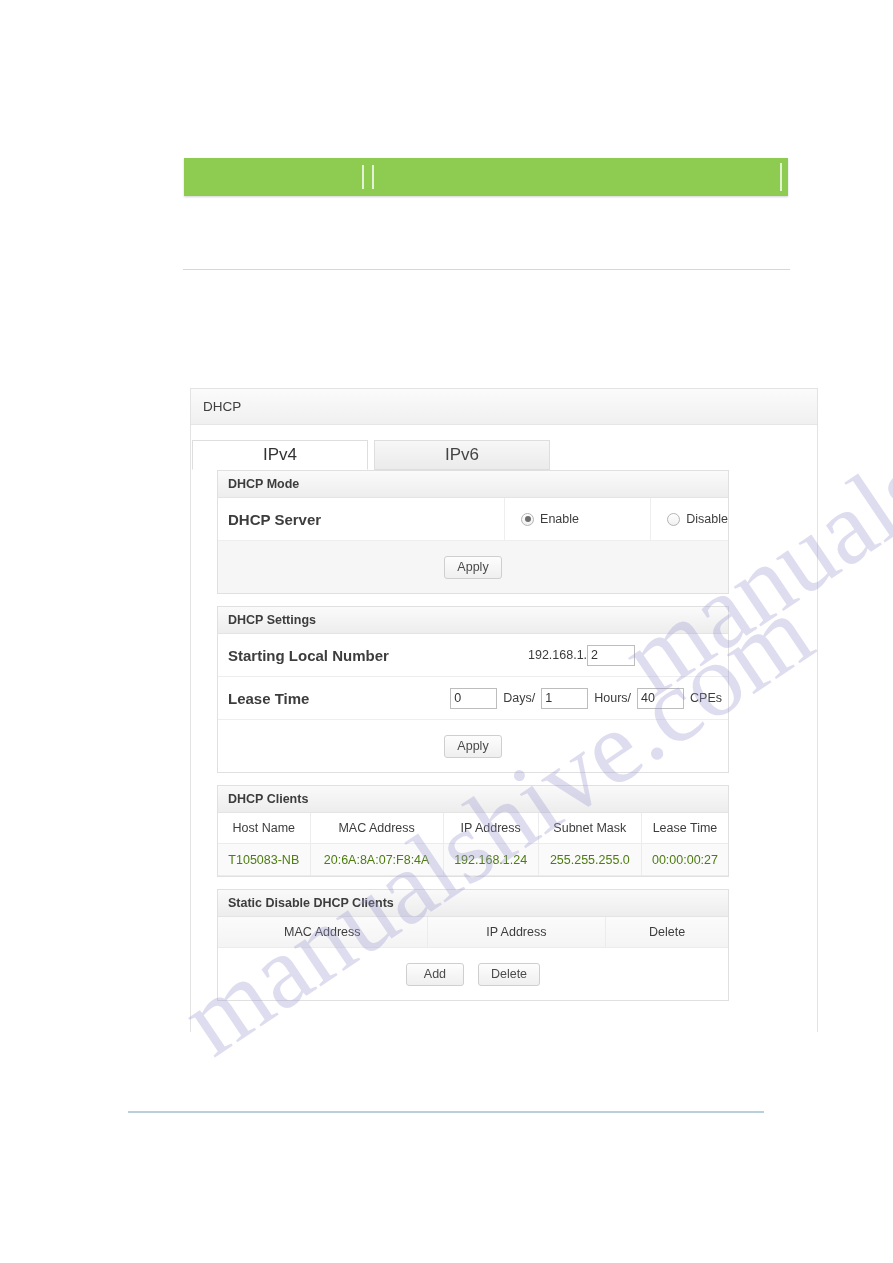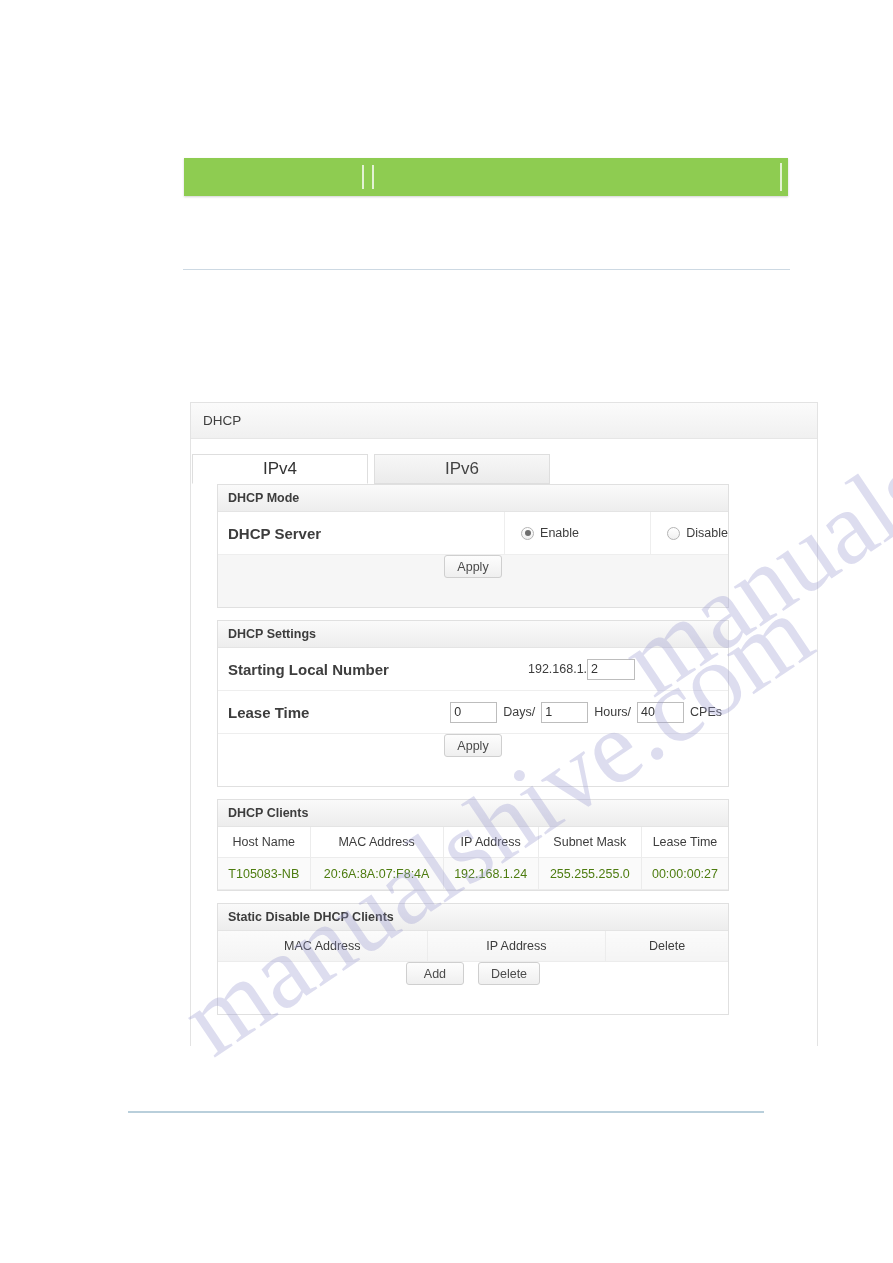--- a/index.html
+++ b/index.html
@@ -88,21 +88,21 @@
     top: 1111px;
     width: 636px;
     height: 2px;
     background: #b9cfdb;
   }
 
   
   .panel-outer {
     position: absolute;
     left: 190px;
-    top: 402px;
+    top: 388px;
     width: 628px;
     height: 644px;
     background: #ffffff;
     border: 1px solid #e3e3e3;
     border-bottom: none;
     box-sizing: border-box;
     z-index: 3;
     overflow: hidden;
   }
   .panel-outer-head {
@@ -234,20 +234,21 @@
     left: 2.5px; top: 2.5px;
     width: 6px; height: 6px;
     border-radius: 50%;
     background: #6e6e6e;
   }
 
   .btn-bar {
     background: #f6f6f6;
     min-height: 52px;
     display: flex;
+    align-items: center;
     justify-content: center;
     gap: 14px;
   }
   .btn-bar.plain { background: #ffffff; }
   .btn {
     min-width: 58px;
     height: 23px;
     padding: 0 12px;
     font-size: 12.5px;
     color: #4b4b4b;

